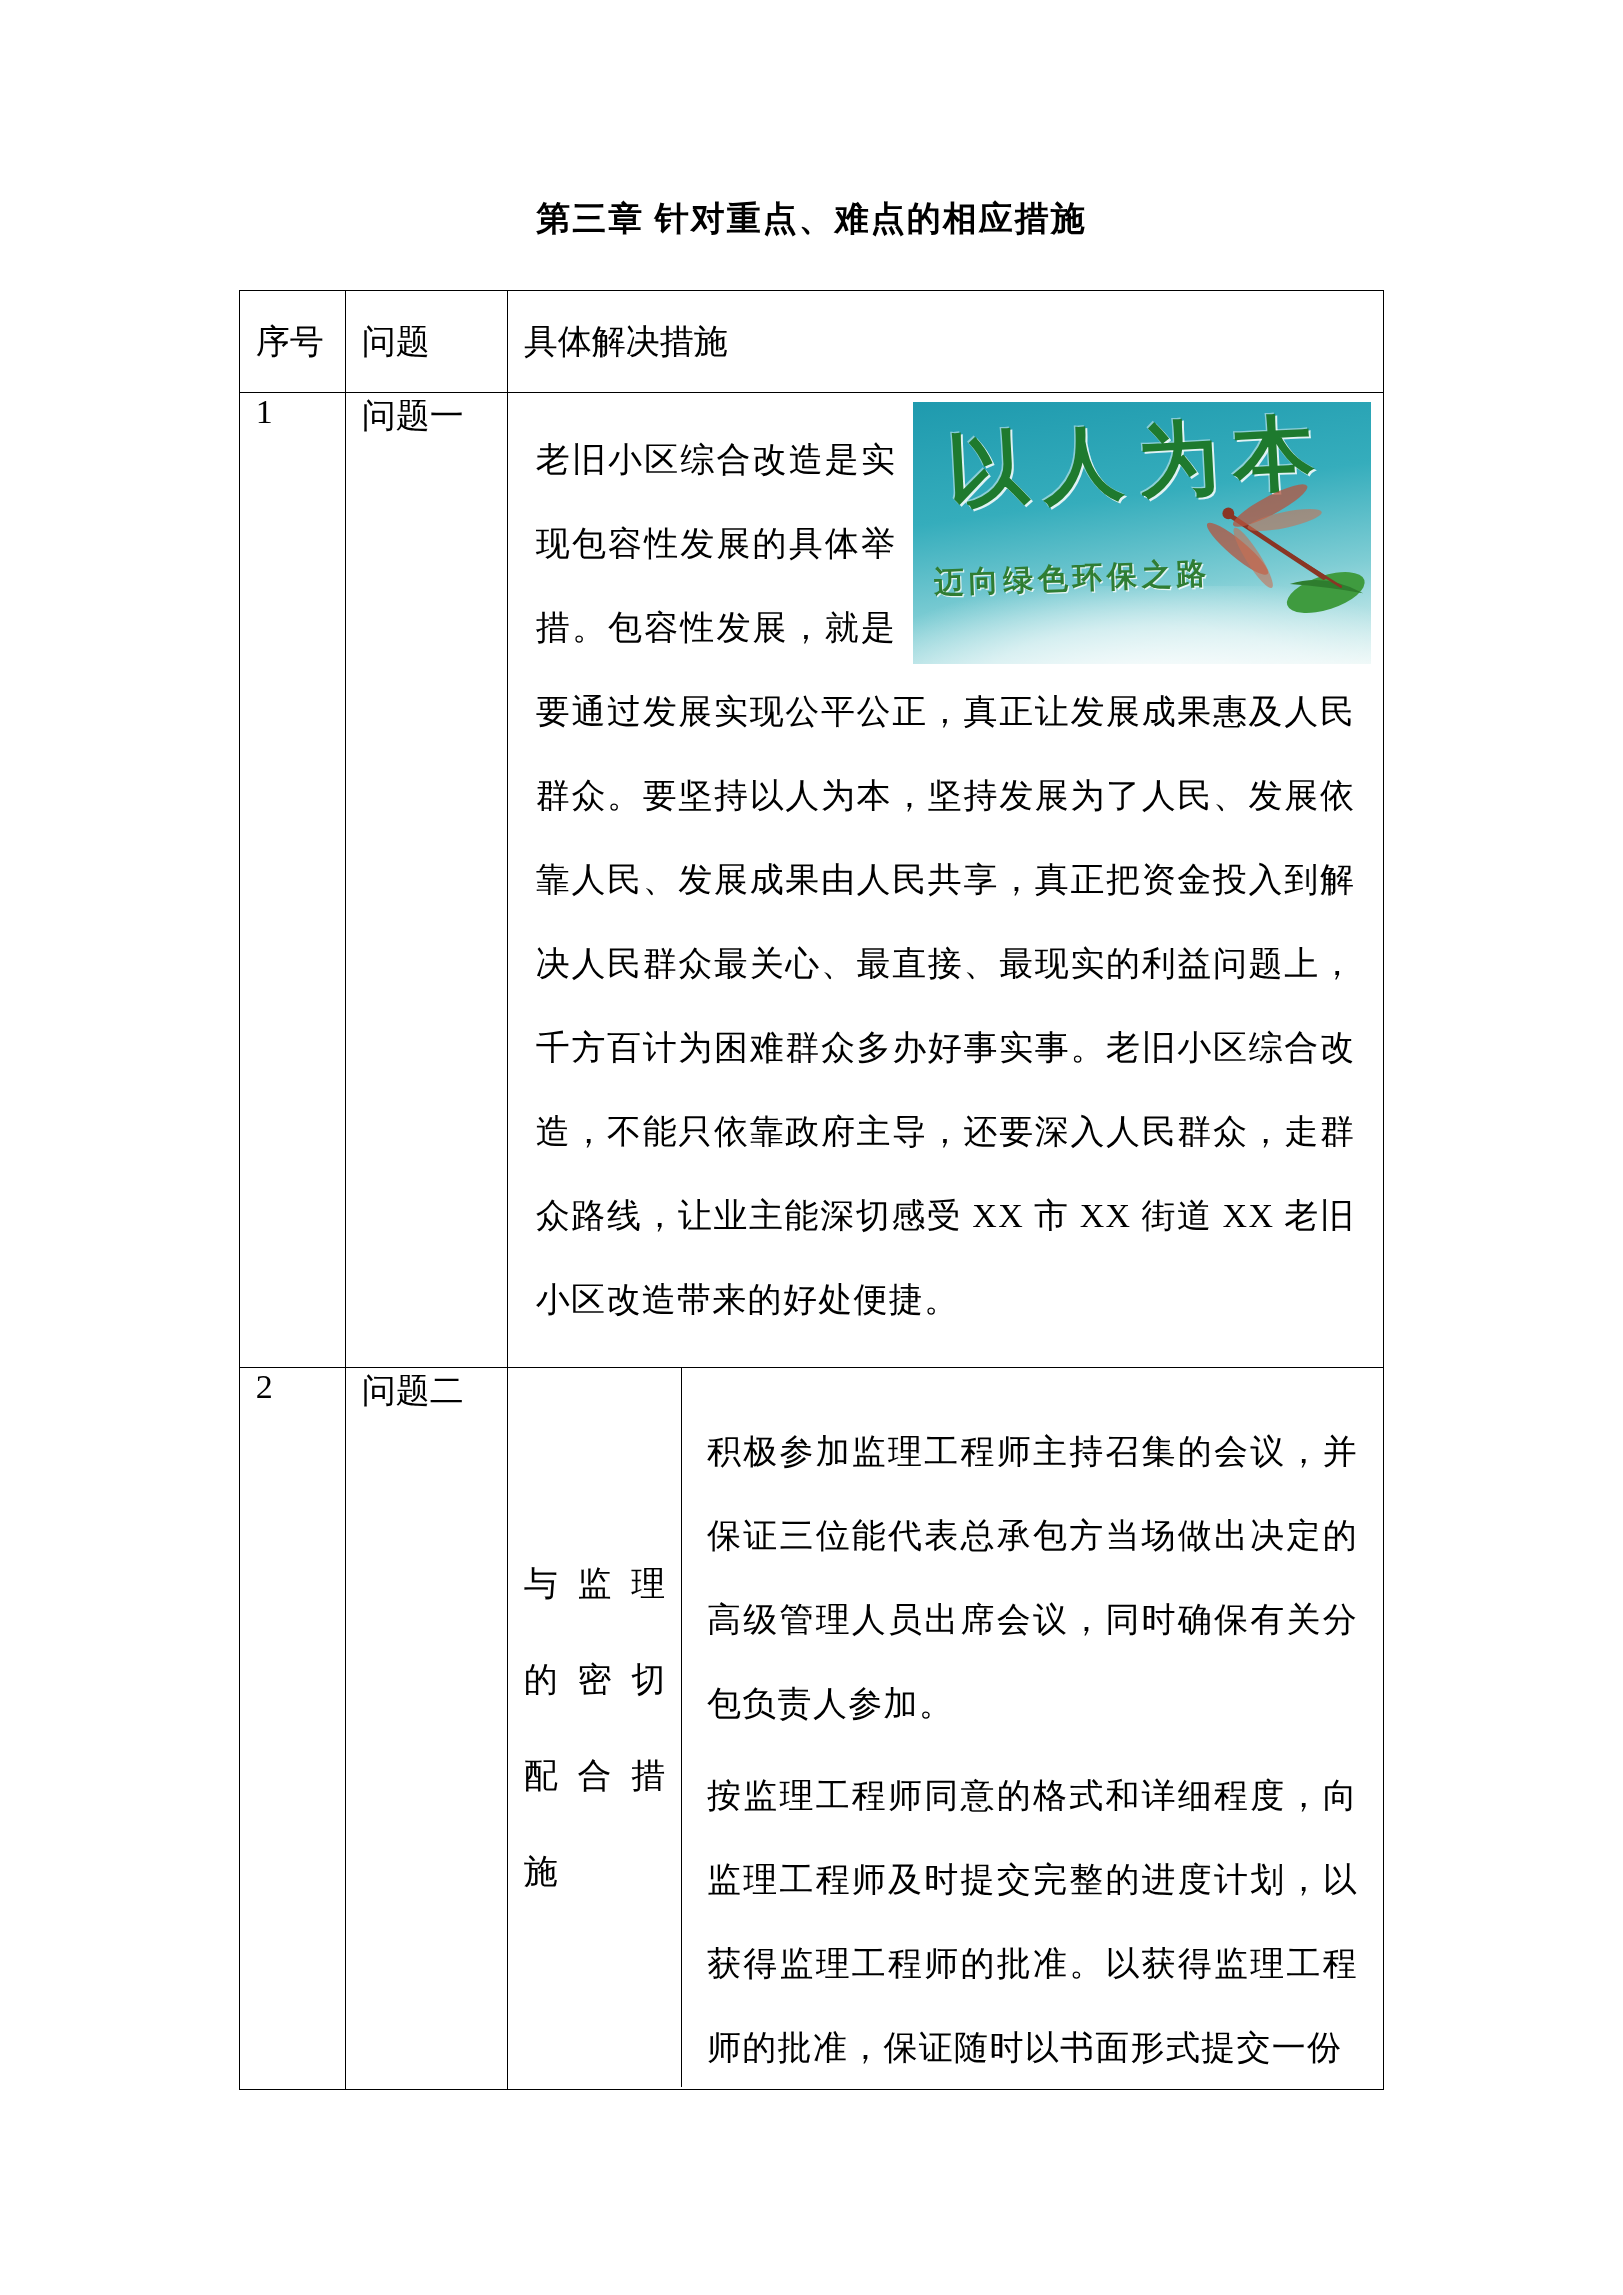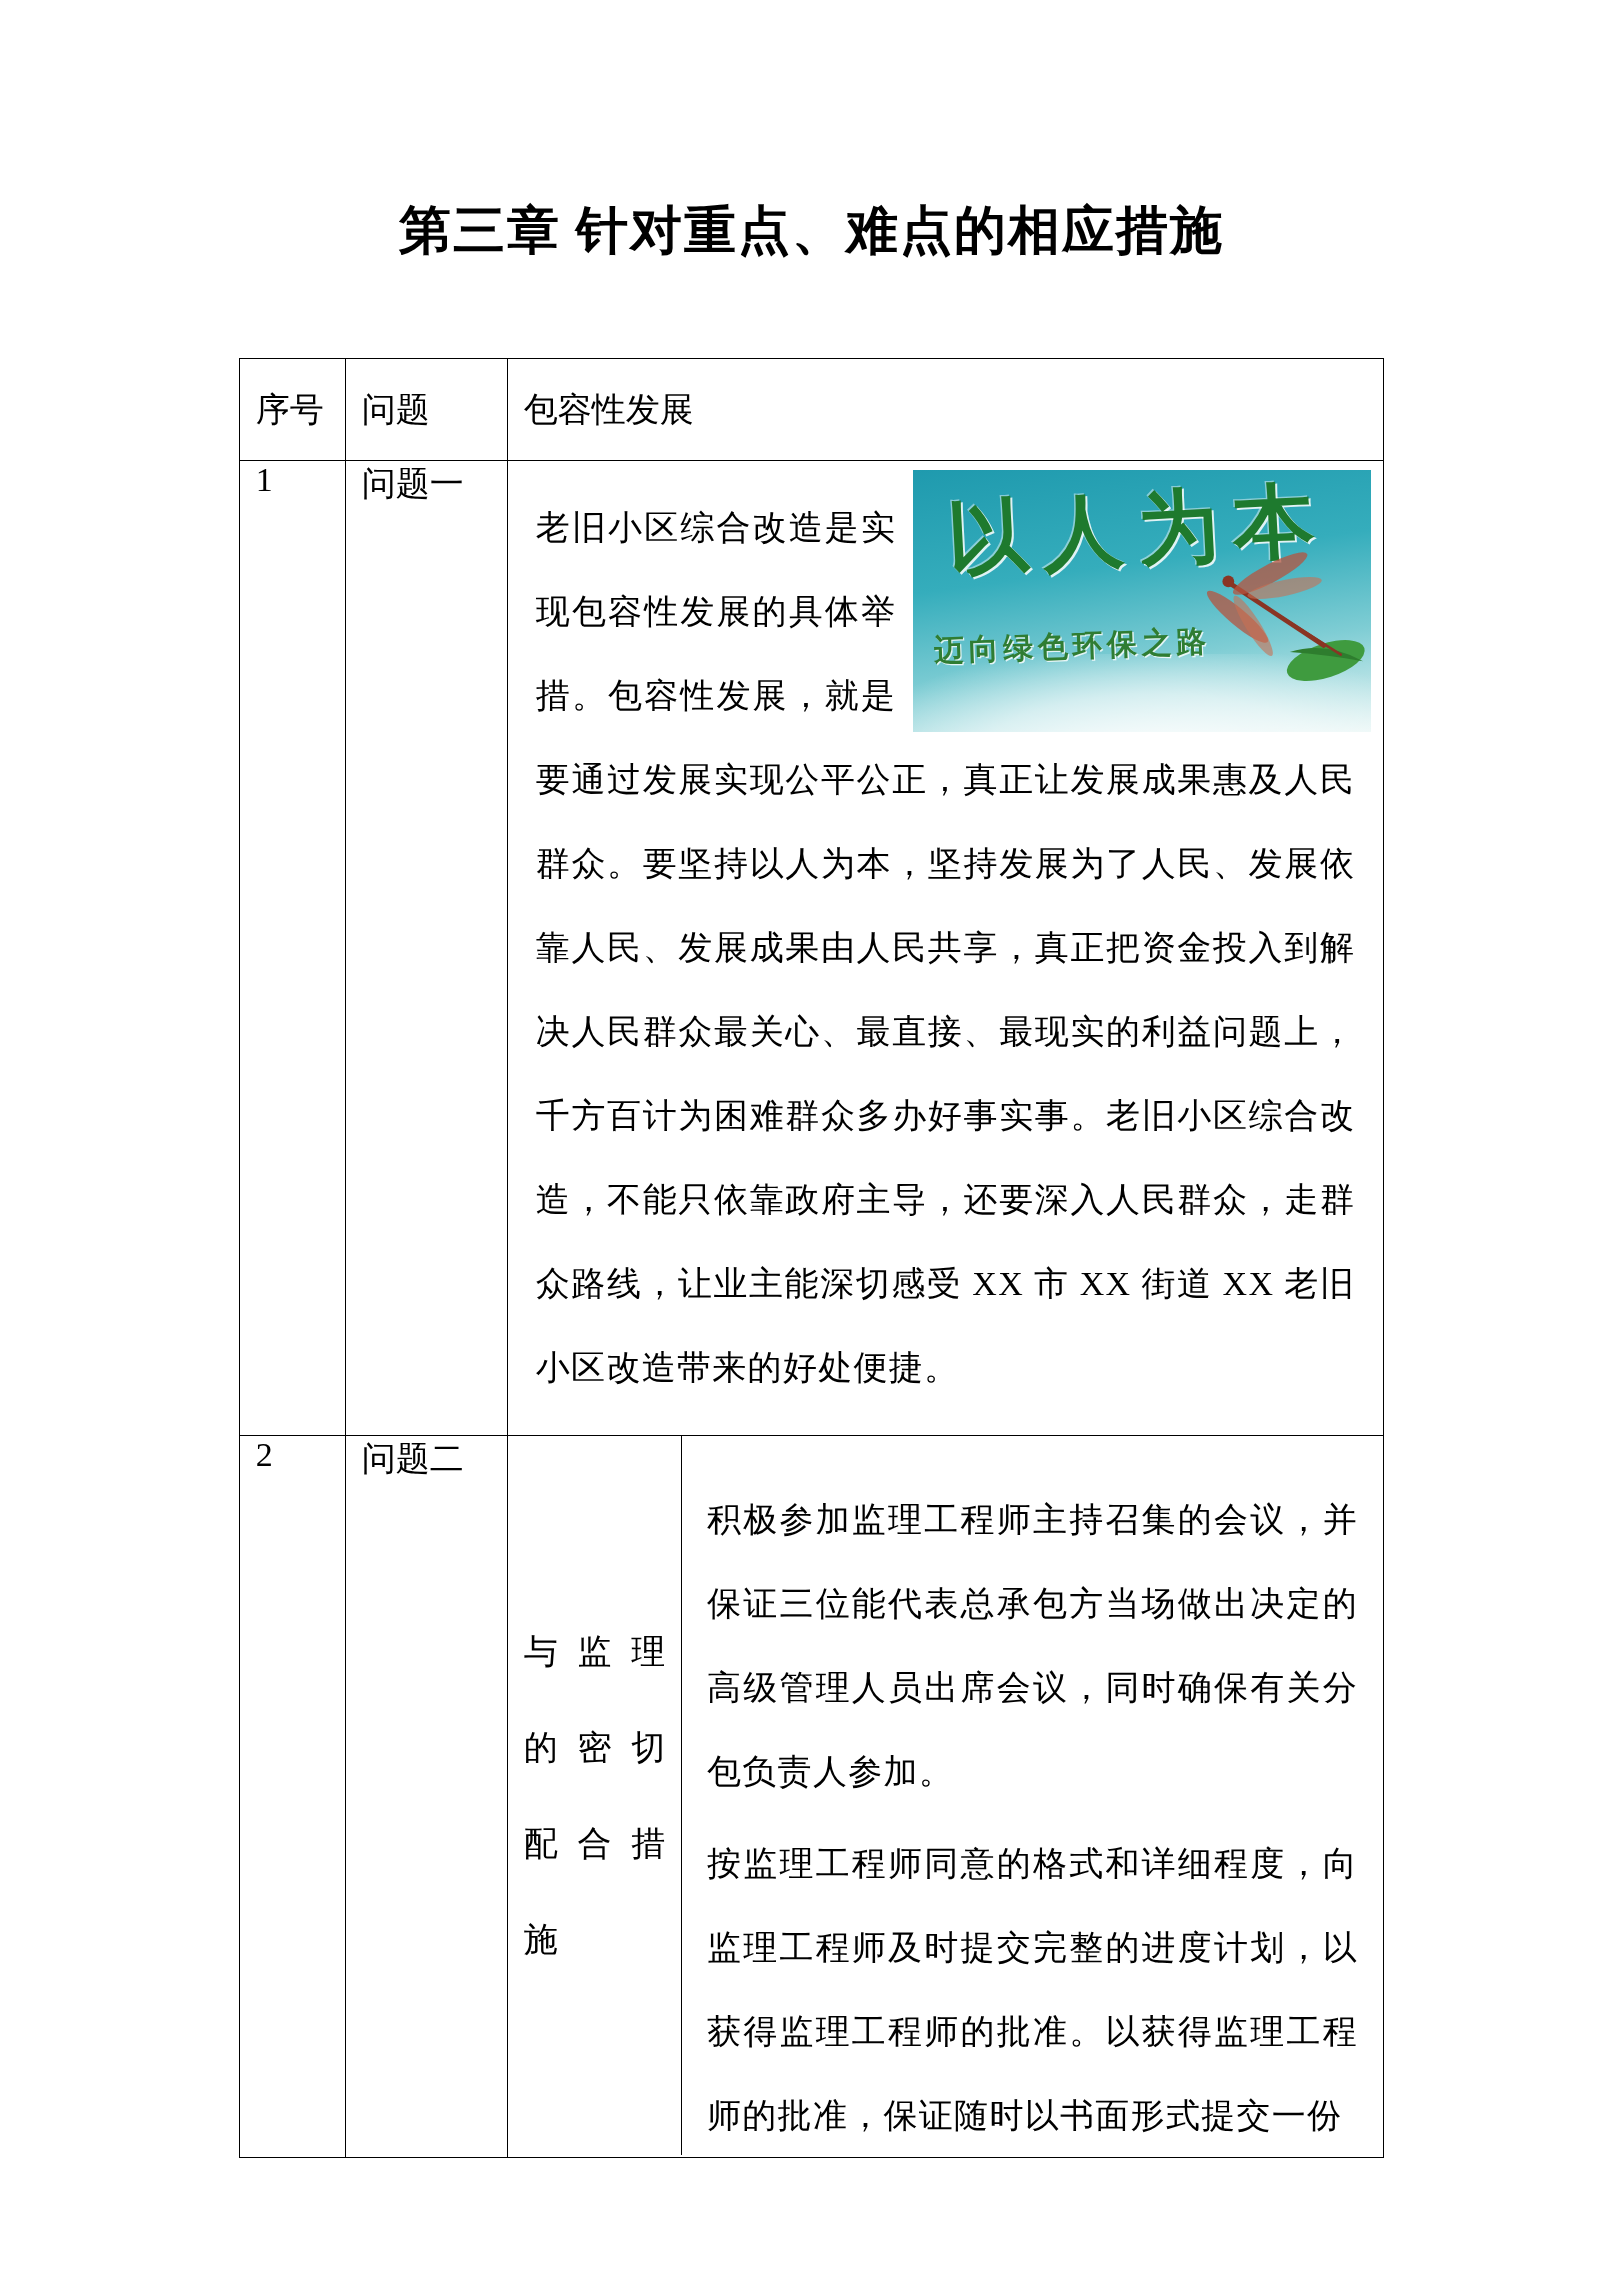--- a/index.html
+++ b/index.html
@@ -8,24 +8,24 @@
     width:1623px; height:2295px;
     font-family:"Liberation Serif","DejaVu Serif",serif;
     color:#000;
     position:relative;
     overflow:hidden;
   }
   .page { width:100%; height:100%; padding-top:196px; }
 
   .doc-title {
     text-align:center;
-    font-size:52px;
+    font-size:34px;
     font-weight:700;
     letter-spacing:2px;
-    margin-bottom:92px;
+    margin-bottom:48px;
   }
 
   table.doc-table {
     width:1144px;
     margin:0 auto;
     border-collapse:collapse;
     table-layout:fixed;
   }
   table.doc-table td {
     border:1.3px solid #000;
@@ -135,21 +135,21 @@
     <colgroup>
       <col class="c1">
         <col class="c2">
         <col class="c3">
     </colgroup>
 
     <tbody>
         <tr class="h-row">
       <td>序号</td>
       <td>问题</td>
-      <td>包容性发展</td>
+      <td>具体解决措施</td>
     </tr>
 
     <tr class="r1">
       <td class="cell-mid">1</td>
       <td class="cell-mid">问题一</td>
       <td class="content-cell">
         <div class="inline-image">
           <div class="img-cloud"></div>
           <div class="img-title">以人为本</div>
           <div class="img-subtitle">迈向绿色环保之路</div>

